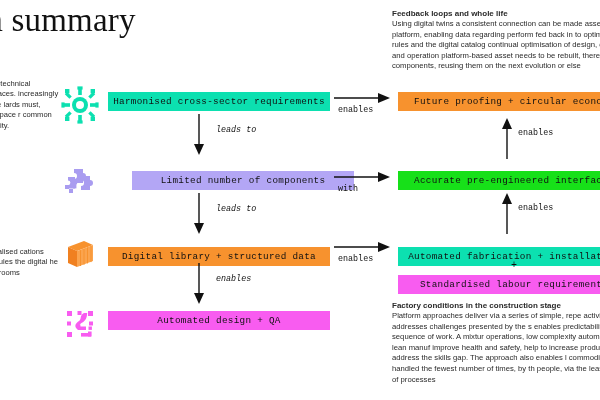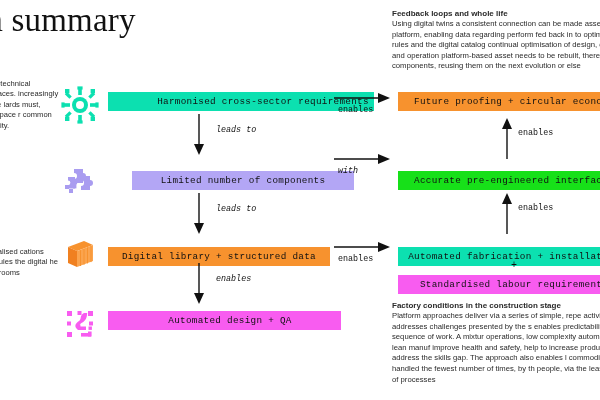--- a/index.html
+++ b/index.html
@@ -149,21 +149,21 @@
   .hconn .hlabel {
     position: absolute;
     left: 4px;
     top: 15px;
     font-family: "Liberation Mono", monospace;
     font-size: 8.4px;
     color: #111;
     white-space: nowrap;
   }
   .h1 { left: 334px; top: 90px; }
-  .h2 { left: 334px; top: 151px; font-style: italic; }
+  .h2 { left: 334px; top: 169px; }
   .h3 { left: 334px; top: 239px; }
 
   .rconn {
     position: absolute;
     left: 498px;
     width: 60px;
     height: 42px;
   }
   .rconn .rlabel {
     position: absolute;
@@ -277,24 +277,24 @@
       <rect x="17.5" y="7" width="4" height="4"></rect>
       <path d="M24 9 c-5 3 -2 6 -5 8 c-3 2 -6 5 -1 9 h8 v-3.6 h-5.6 c-2.2 -2 1 -3.2 3.4 -5 c3 -2.2 3.2 -6 3.4 -8.4 z"></path>
       <rect x="21" y="29" width="10" height="3.6"></rect>
       <rect x="28" y="27.5" width="3.6" height="5"></rect>
       <rect x="17" y="20.5" width="3.4" height="3.4"></rect>
       <rect x="28.5" y="22.5" width="3.4" height="3.4"></rect>
     </g>
   </svg>
 </div>
 
-<div class="node n-left row1" style="background: rgb(12, 224, 176); padding-left: 44px;">Harmonised cross-sector requirements</div>
+<div class="node n-left row1" style="background: rgb(12, 224, 176);">Harmonised cross-sector requirements</div>
 <div class="node n-left row2" style="background: rgb(179, 166, 245); margin-left: 24px;">Limited number of components</div>
 <div class="node n-left row3" style="background: rgb(247, 146, 46);">Digital library + structured data</div>
-<div class="node n-left row4" style="background: rgb(248, 92, 240); padding-left: 11px;">Automated design + QA</div>
+<div class="node n-left row4" style="background: rgb(248, 92, 240);">Automated design + QA</div>
 
 <div class="node n-right row1" style="background: rgb(247, 146, 46);">Future proofing + circular economy</div>
 <div class="node n-right row2" style="background: rgb(23, 224, 25);">Accurate pre-engineered interfaces</div>
 <div class="node n-right row3" style="background: rgb(12, 224, 176);">Automated fabrication + installation</div>
 <div class="plus-sign">+</div>
 <div class="node n-right row3b" style="background: rgb(248, 92, 240);">Standardised labour requirements</div>
 
 <div class="vconn v1">
   <svg width="20" height="42" aria-hidden="true">
     <line x1="9" y1="0" x2="9" y2="32" stroke="#111" stroke-width="1.4"></line>

